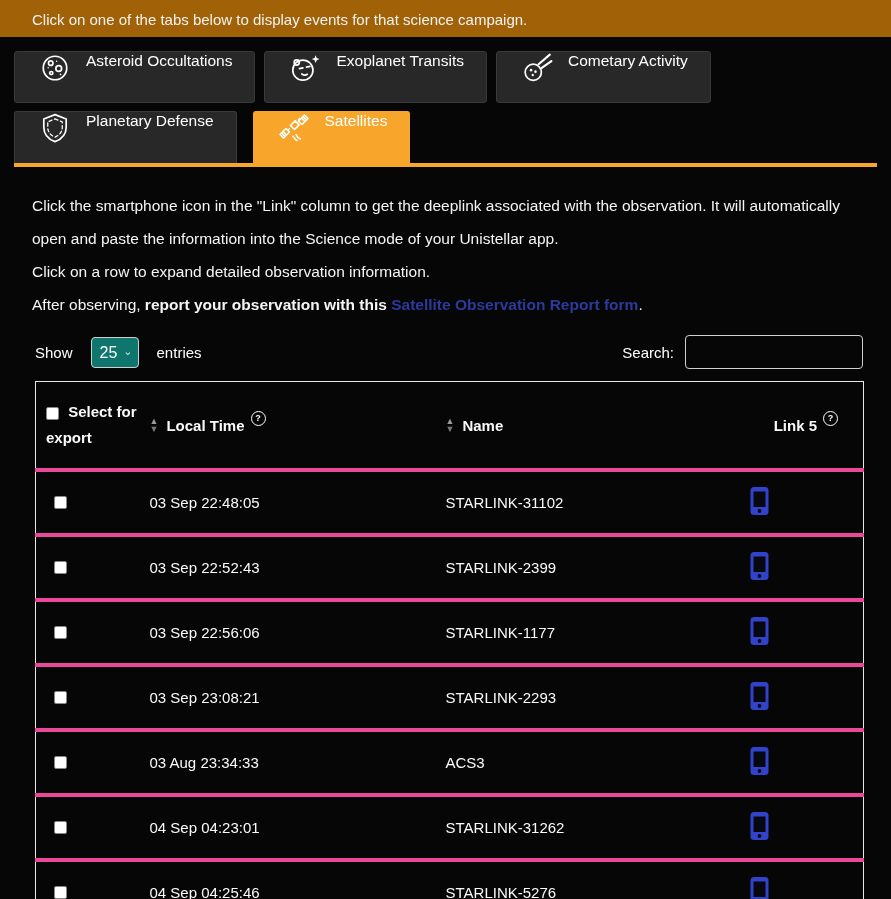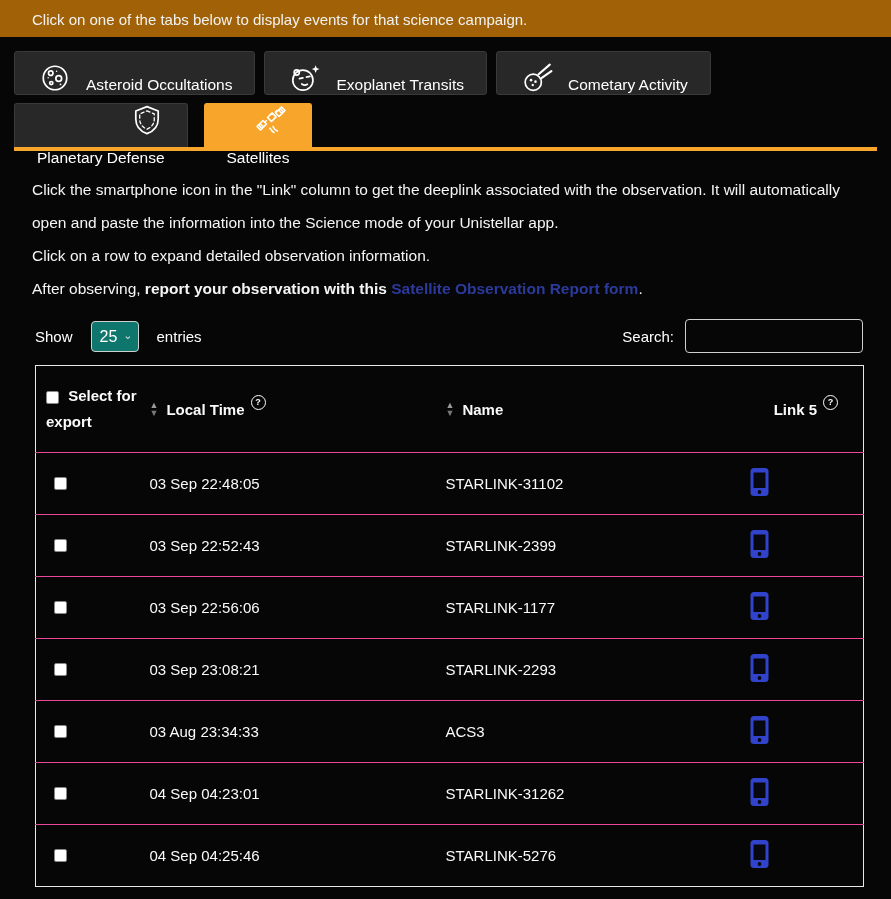--- a/index.html
+++ b/index.html
@@ -12,26 +12,26 @@
   .topbar{
     background:#a16207;
     padding:11px 32px 9px 32px;
     font-size:15px;color:#f2f2f2;
   }
   
   .tabs-wrap{margin:14px 14px 0 14px;border-bottom:4px solid var(--accent-orange,#f8a62b);}
   .tab-row{display:flex;gap:9px;}
   .tab-row.first{margin-bottom:8px;}
   .tab{
-    display:inline-flex;align-items:flex-end;gap:13px;
-    height:44px;padding:0 22px;box-sizing:border-box;
+    display:inline-flex;align-items:flex-start;gap:13px;
+    height:52px;padding:0 22px;box-sizing:border-box;
     background:#282828;border:1px solid #3a3a3a;border-radius:3px;
     color:#fff;font-size:15.5px;cursor:pointer;white-space:nowrap;
   }
-  .tab-row.second .tab{border-radius:3px 3px 0 0;border-bottom:none;flex-direction:column;}
+  .tab-row.second .tab{border-radius:3px 3px 0 0;border-bottom:none;}
   .tab.active{
     background:var(--accent-orange,#f8a62b);
     border-color:var(--accent-orange,#f8a62b);
     margin-left:7px;
   }
   .tab .ticon{display:inline-flex;width:36px;height:32px;align-items:center;justify-content:center;flex:0 0 auto;}
   .tab svg{stroke:#fff;fill:none;stroke-width:1.6;stroke-linecap:round;stroke-linejoin:round;}
   
   .desc{margin:22px 32px 0 32px;font-size:15.5px;line-height:33px;color:#f5f5f5;}
   .desc .report-link{color:var(--link-blue,#2c3a9c);font-weight:bold;text-decoration:none;cursor:pointer;}
@@ -52,21 +52,21 @@
     background:#060606;border:1px solid #cfcfcf;border-radius:4px;
     color:#fff;padding:0 8px;font-size:15px;font-family:inherit;
   }
   
   table.events{
     margin-left:35px;width:828px;border-collapse:collapse;table-layout:fixed;
     border:1px solid #e8e8e8;font-size:15px;color:#fafafa;
   }
   table.events th,table.events td{border:0;vertical-align:middle;text-align:left;font-weight:normal;}
   table.events thead th{height:74px;font-weight:bold;font-size:15px;}
-  table.events tbody td{height:59px;border-top:1px solid #ec4899;}
+  table.events tbody td{height:59px;border-top:4px solid #ec4899;}
   col.c-select{width:110px;} col.c-time{width:296px;} col.c-name{width:306px;} col.c-link{width:116px;}
   th.h-select{padding:6px 4px 6px 10px;line-height:26px;}
   th.h-select input{margin:0 5px 0 0;}
   .sorthead{display:flex;align-items:center;gap:5px;cursor:pointer;}
   .sort-arrows{display:inline-flex;flex-direction:column;line-height:8px;font-size:9px;color:#9a9a9a;margin-right:3px;}
   .sort-arrows .dn{color:#777;}
   .help-sup{
     display:inline-flex;align-items:center;justify-content:center;
     width:13px;height:13px;border:1px solid #fff;border-radius:50%;
     font-size:9px;font-weight:bold;color:#fff;

